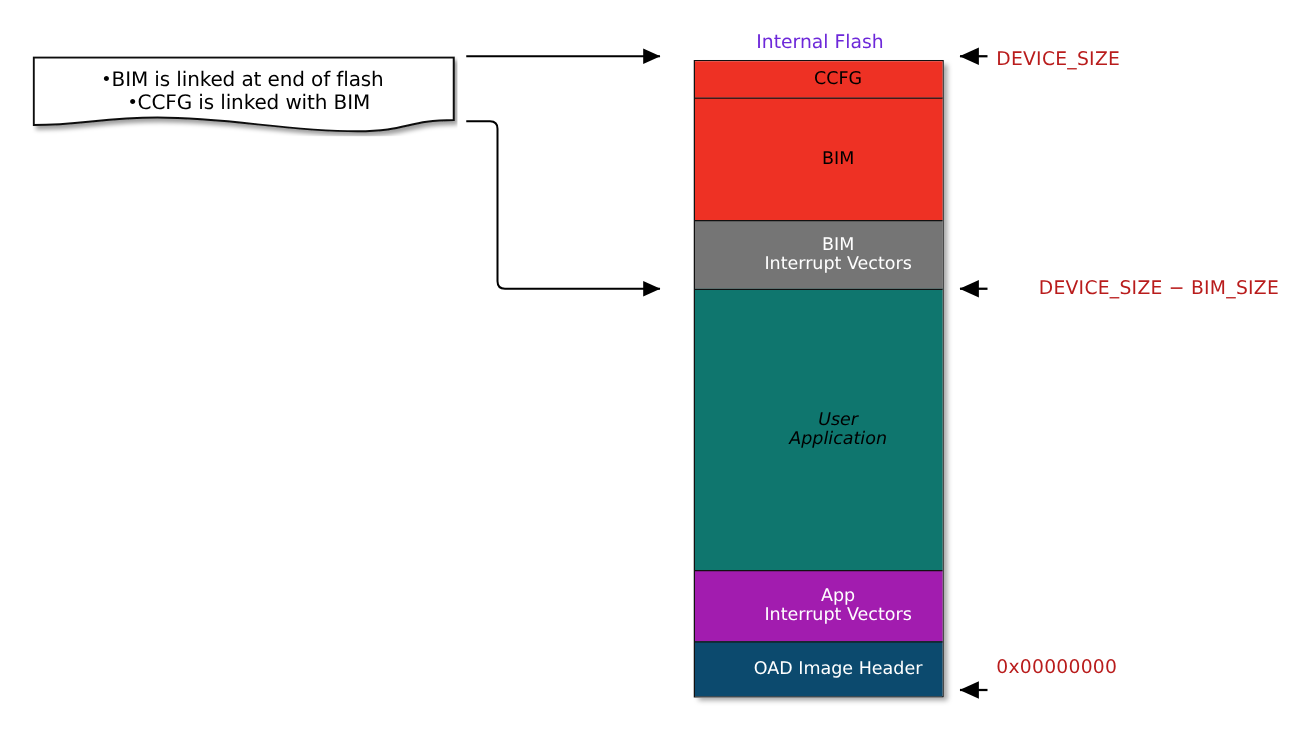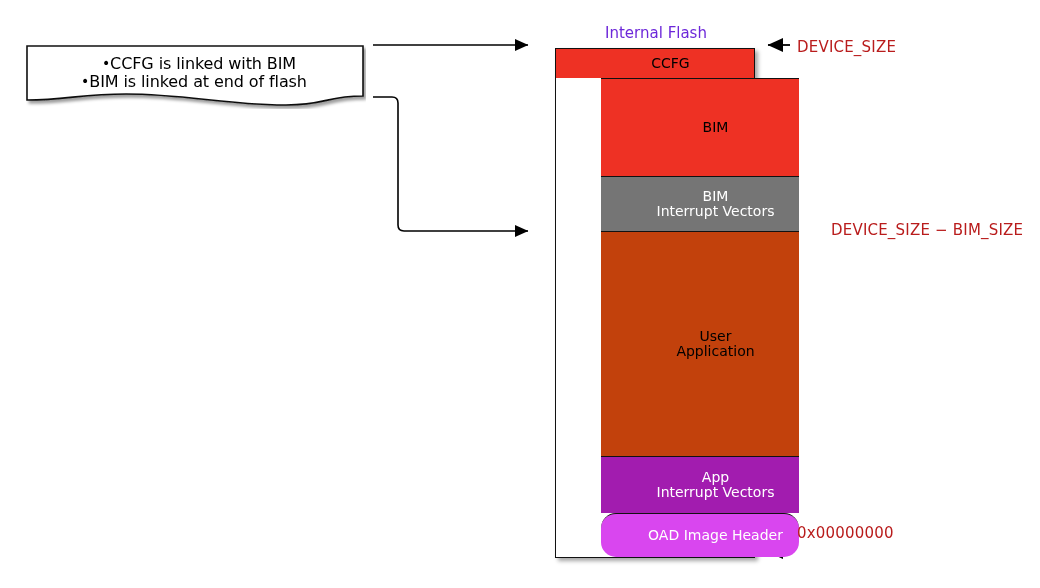--- a/index.html
+++ b/index.html
@@ -88,21 +88,20 @@
     align-items: center;
     justify-content: center;
     text-align: center;
     font-size: 14px;
     line-height: 1.08;
     width: 100%;
     padding-left: 31px;
   }
   .seg + .seg {
     border-top: 1.6px solid #111111;
-    margin-left: 45px;
   }
   .seg .lbl {
     display: block;
   }
 
   
   #connectors {
     position: absolute;
     left: 0;
     top: 0;
@@ -134,22 +133,22 @@
         <filter id="noteShadow" x="-20%" y="-20%" width="150%" height="160%">
           <feDropShadow dx="2.5" dy="3" stdDeviation="1.6" flood-color="#000000" flood-opacity="0.38"></feDropShadow>
         </filter>
       </defs>
       <path d="M1,1 L337,1 L337,51
                C300,51 300,60 260,60
                C200,60 160,49 100,49
                C55,49 40,55 1,55 Z" fill="#ffffff" stroke="#111111" stroke-width="1.6" filter="url(#noteShadow)"></path>
     </svg>
     <div class="callout-text">
+      <span class="callout-line"><span class="bullet-glyph">•</span><span>BIM is linked at end of flash</span></span>
       <span class="callout-line">&nbsp;&nbsp;<span class="bullet-glyph">•</span><span>CCFG is linked with BIM</span></span>
-      <span class="callout-line"><span class="bullet-glyph">•</span><span>BIM is linked at end of flash</span></span>
     </div>
   </div>
 
   <svg id="connectors" viewBox="0 0 1040 588">
     <defs>
       <marker id="arrowRight" markerWidth="9" markerHeight="9" refX="8.4" refY="4.5" orient="auto" markerUnits="strokeWidth">
         <path d="M0,0.6 L8.6,4.5 L0,8.4 Z" fill="#000000"></path>
       </marker>
       <marker id="arrowLeft" markerWidth="9" markerHeight="9" refX="8.4" refY="4.5" orient="auto" markerUnits="strokeWidth">
         <path d="M0,0.6 L8.6,4.5 L0,8.4 Z" fill="#000000"></path>
@@ -171,29 +170,29 @@
       <div class="seg" style="height: 29px; background: rgb(238, 49, 36); color: rgb(0, 0, 0);">
         <span class="lbl">CCFG</span>
       </div>
       <div class="seg" style="height: 98px; background: rgb(238, 49, 36); color: rgb(0, 0, 0);">
         <span class="lbl">BIM</span>
       </div>
       <div class="seg" style="height: 55px; background: rgb(117, 117, 117); color: rgb(255, 255, 255);">
         <span class="lbl">BIM</span>
         <span class="lbl">Interrupt Vectors</span>
       </div>
-      <div class="seg" style="height: 225px; background: #c2410c; color: rgb(0, 0, 0);">
+      <div class="seg" style="height: 225px; background: #0f766e; color: rgb(0, 0, 0); font-style: italic;">
         <span class="lbl">User</span>
         <span class="lbl">Application</span>
       </div>
       <div class="seg" style="height: 57px; background: #a21caf; color: rgb(255, 255, 255);">
         <span class="lbl">App</span>
         <span class="lbl">Interrupt Vectors</span>
       </div>
-      <div class="seg" style="height: 44px; background: #d946ef; color: rgb(255, 255, 255); border-radius: 15px;">
+      <div class="seg" style="height: 44px; background: #0c4a6e; color: rgb(255, 255, 255);">
         <span class="lbl">OAD Image Header</span>
       </div>
     </div>
 
   <div class="annot annot-devsize">DEVICE_SIZE</div>
   <div class="annot annot-devminusbim">DEVICE_SIZE  −  BIM_SIZE</div>
   <div class="annot annot-zero">0x00000000</div>
 
 </div>
 

